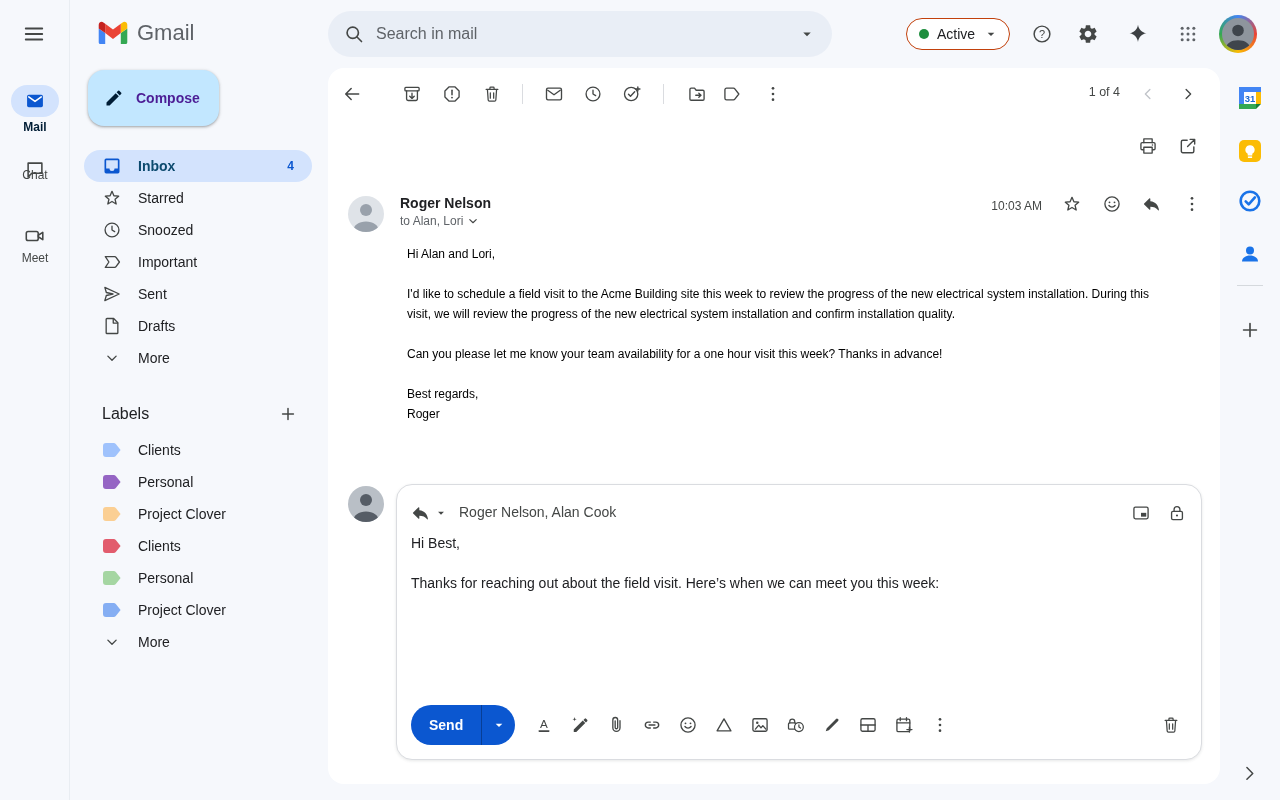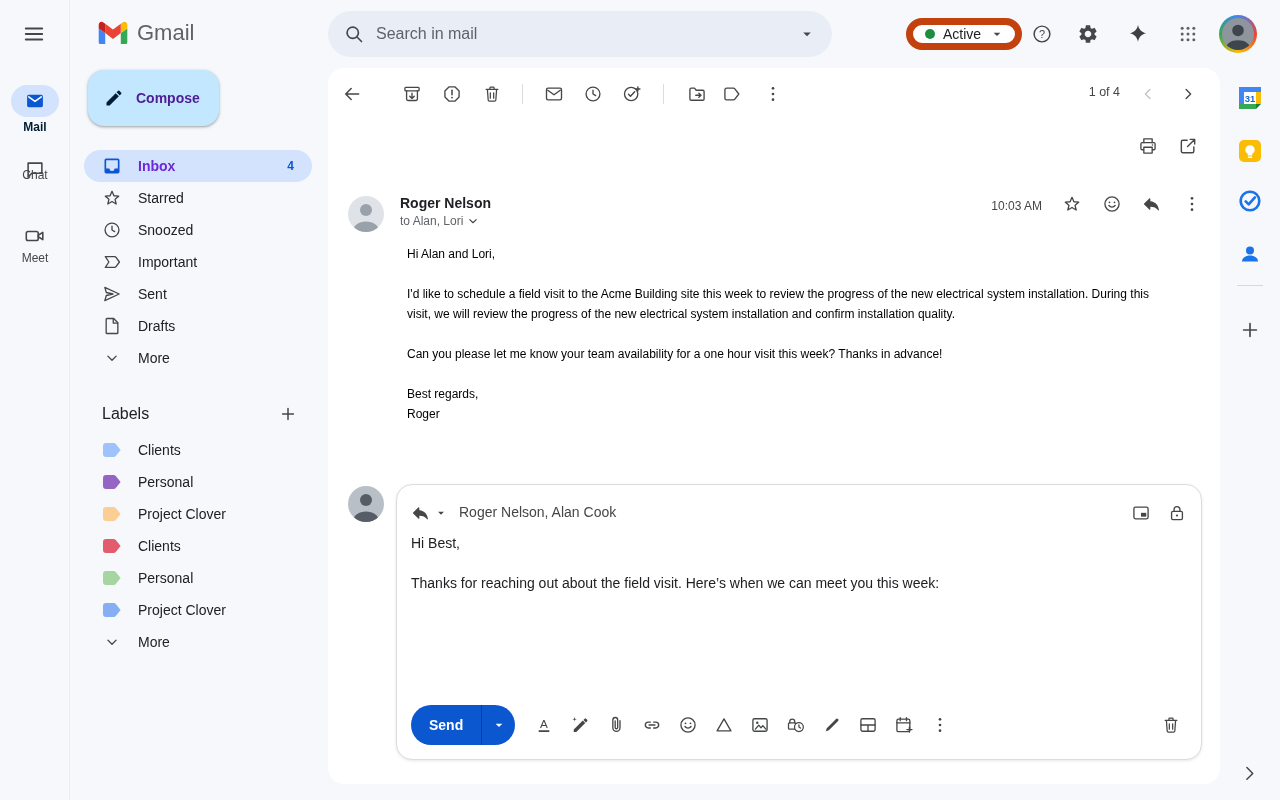--- a/index.html
+++ b/index.html
@@ -13,30 +13,30 @@
 .st *{stroke:#444746;stroke-width:1.7;fill:none;stroke-linecap:round;stroke-linejoin:round}
 .st .fl{fill:#444746;stroke:none}
 .st.lt *{stroke:#c0c4c9}
 #rail{position:absolute;left:0;top:0;width:70px;height:800px;border-right:1px solid #e9edf2}
 .rail-lbl{position:absolute;width:70px;text-align:center;font-size:12px;color:#444746}
 #logo{position:absolute;left:98px;top:20px;display:flex;align-items:center;gap:9px}
 #logo span{font-size:22px;color:#5f6368}
 #search{position:absolute;left:328px;top:11px;width:504px;height:46px;border-radius:23px;background:#e9eef6;display:flex;align-items:center;padding:0 16px;gap:12px}
 #search input{flex:1;border:none;outline:none;background:transparent;font-size:16px;color:#202124;font-family:"Liberation Sans",sans-serif}
 #search input::placeholder{color:#5f6368}
-#status-chip{position:absolute;left:906px;top:18px;height:32px;border-radius:16px;background:#fff;border:7px solid #c2410c;display:flex;align-items:center;gap:8px;padding:0 10px 0 12px;cursor:pointer}
+#status-chip{position:absolute;left:906px;top:18px;height:32px;border-radius:16px;background:#fff;border:1px solid #c2410c;display:flex;align-items:center;gap:8px;padding:0 10px 0 12px;cursor:pointer}
 #status-chip .dot{width:10px;height:10px;border-radius:50%}
 #status-chip .txt{font-size:14px;color:#202124}
 #avatar-btn{position:absolute;left:1219px;top:15px;width:38px;height:38px;border-radius:50%;padding:3px;background:conic-gradient(#4285f4,#ea4335,#fbbc04,#34a853,#4285f4);cursor:pointer}
 .photo{width:100%;height:100%;border-radius:50%;overflow:hidden;position:relative}
 #compose-btn{position:absolute;left:88px;top:70px;width:131px;height:56px;border-radius:16px;display:flex;align-items:center;gap:12px;padding-left:16px;cursor:pointer;box-shadow:0 1px 2px rgba(60,64,67,.3),0 1px 3px 1px rgba(60,64,67,.15)}
 #compose-btn span{font-size:14px;font-weight:bold;color:#4c1d95}
 .navrow{position:absolute;left:84px;width:228px;height:32px;border-radius:16px;display:flex;align-items:center;padding-left:18px;cursor:pointer}
 .navrow .lbl{margin-left:16px;font-size:14px;color:#202124;white-space:nowrap}
-.navrow.sel .lbl{color:#6d28d9;font-weight:bold}
+.navrow.sel .lbl{color:#0c4a6e;font-weight:bold}
 .navrow .cnt{margin-left:auto;margin-right:18px;font-size:12px;font-weight:bold;color:#0b57d0}
 .iconslot{width:20px;display:flex;justify-content:center}
 #labels-hdr{position:absolute;left:84px;top:398px;width:228px;height:32px;display:flex;align-items:center;padding-left:18px}
 #labels-hdr .t{font-size:16px;color:#202124}
 #labels-hdr .plus{margin-left:auto;margin-right:10px;width:28px;height:28px;display:flex;align-items:center;justify-content:center;border-radius:50%;cursor:pointer}
 #card{position:absolute;left:328px;top:68px;width:892px;height:716px;background:#fff;border-radius:16px}
 .vdiv{position:absolute;top:16px;width:1px;height:20px;background:#dadce0}
 #pagination{position:absolute;left:712px;top:17px;width:80px;text-align:right;font-size:12.5px;color:#444746}
 #subject{position:absolute;left:72px;top:63px;width:700px;font-size:22px;line-height:30px;color:#1f1f1f}
 .av36{position:absolute;width:36px;height:36px;border-radius:50%;overflow:hidden}

